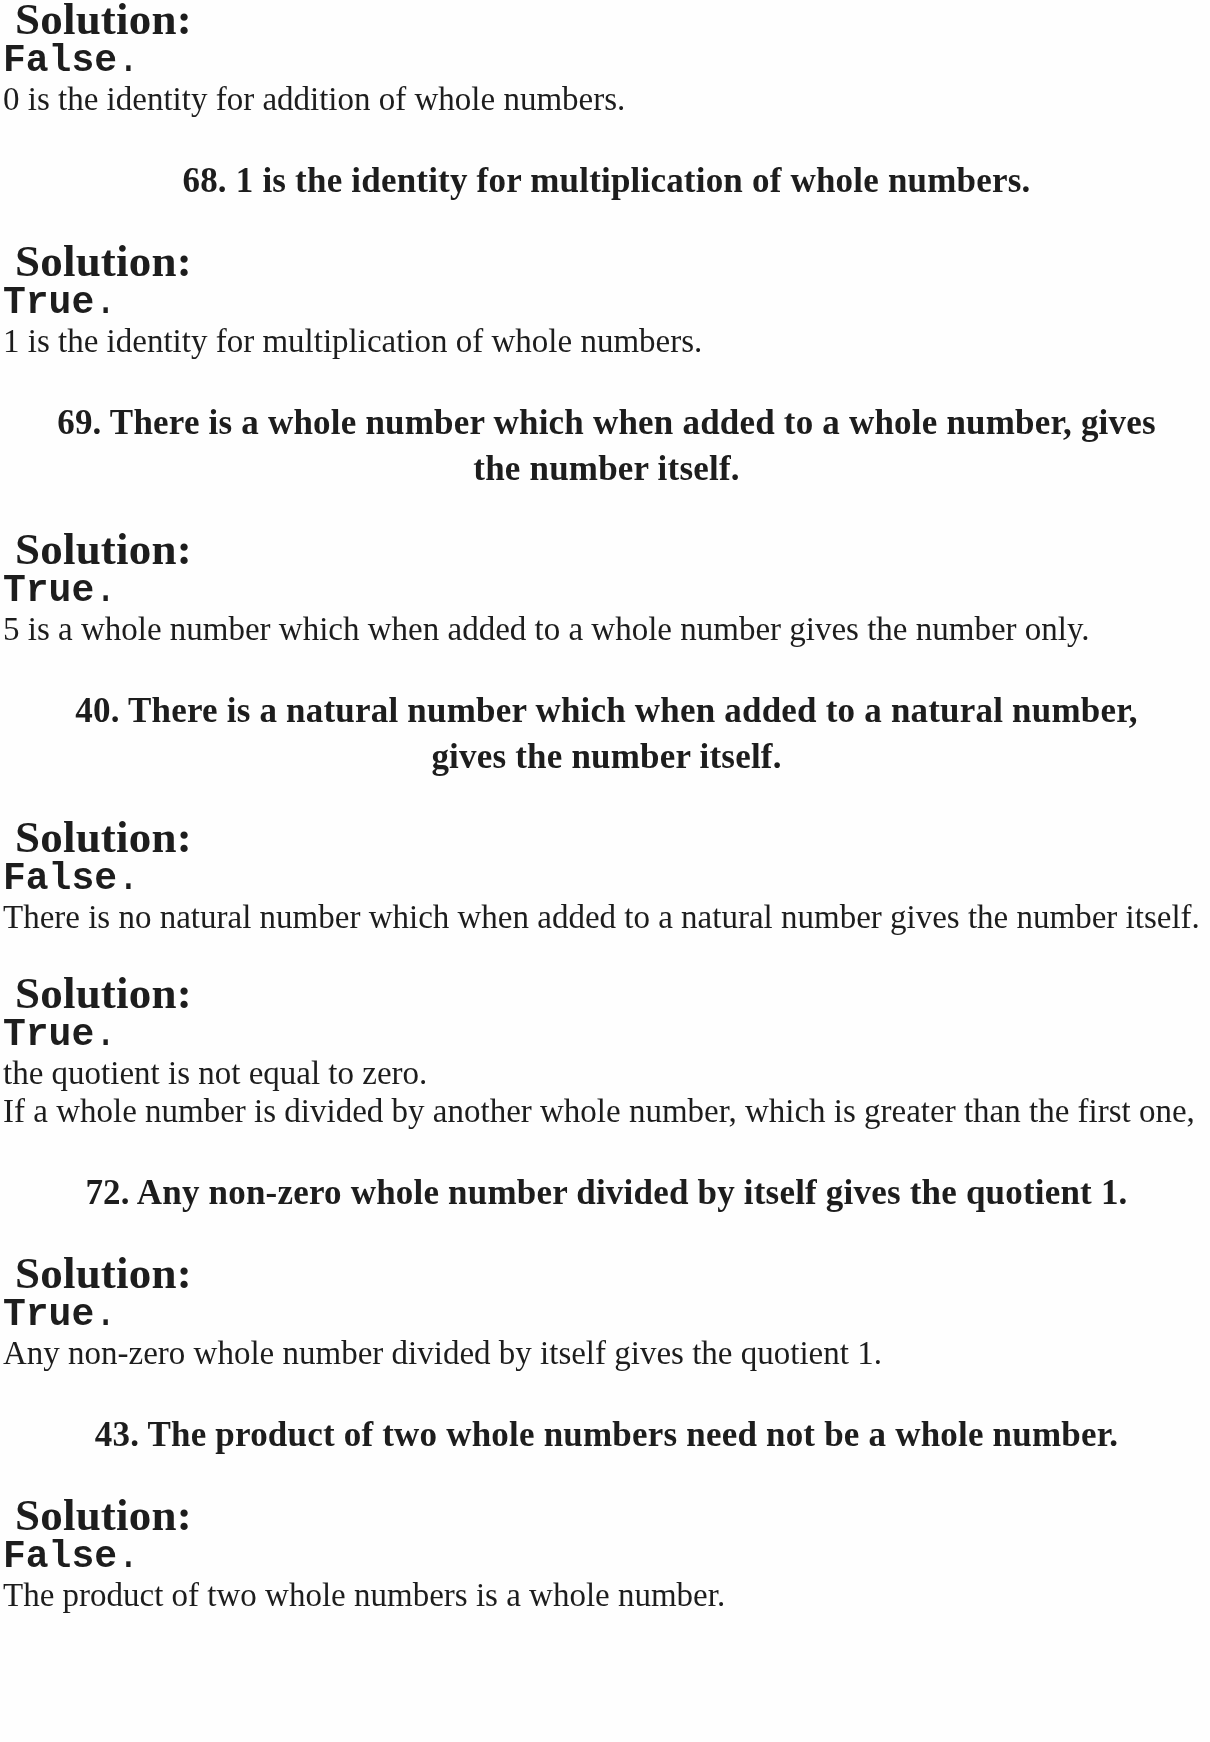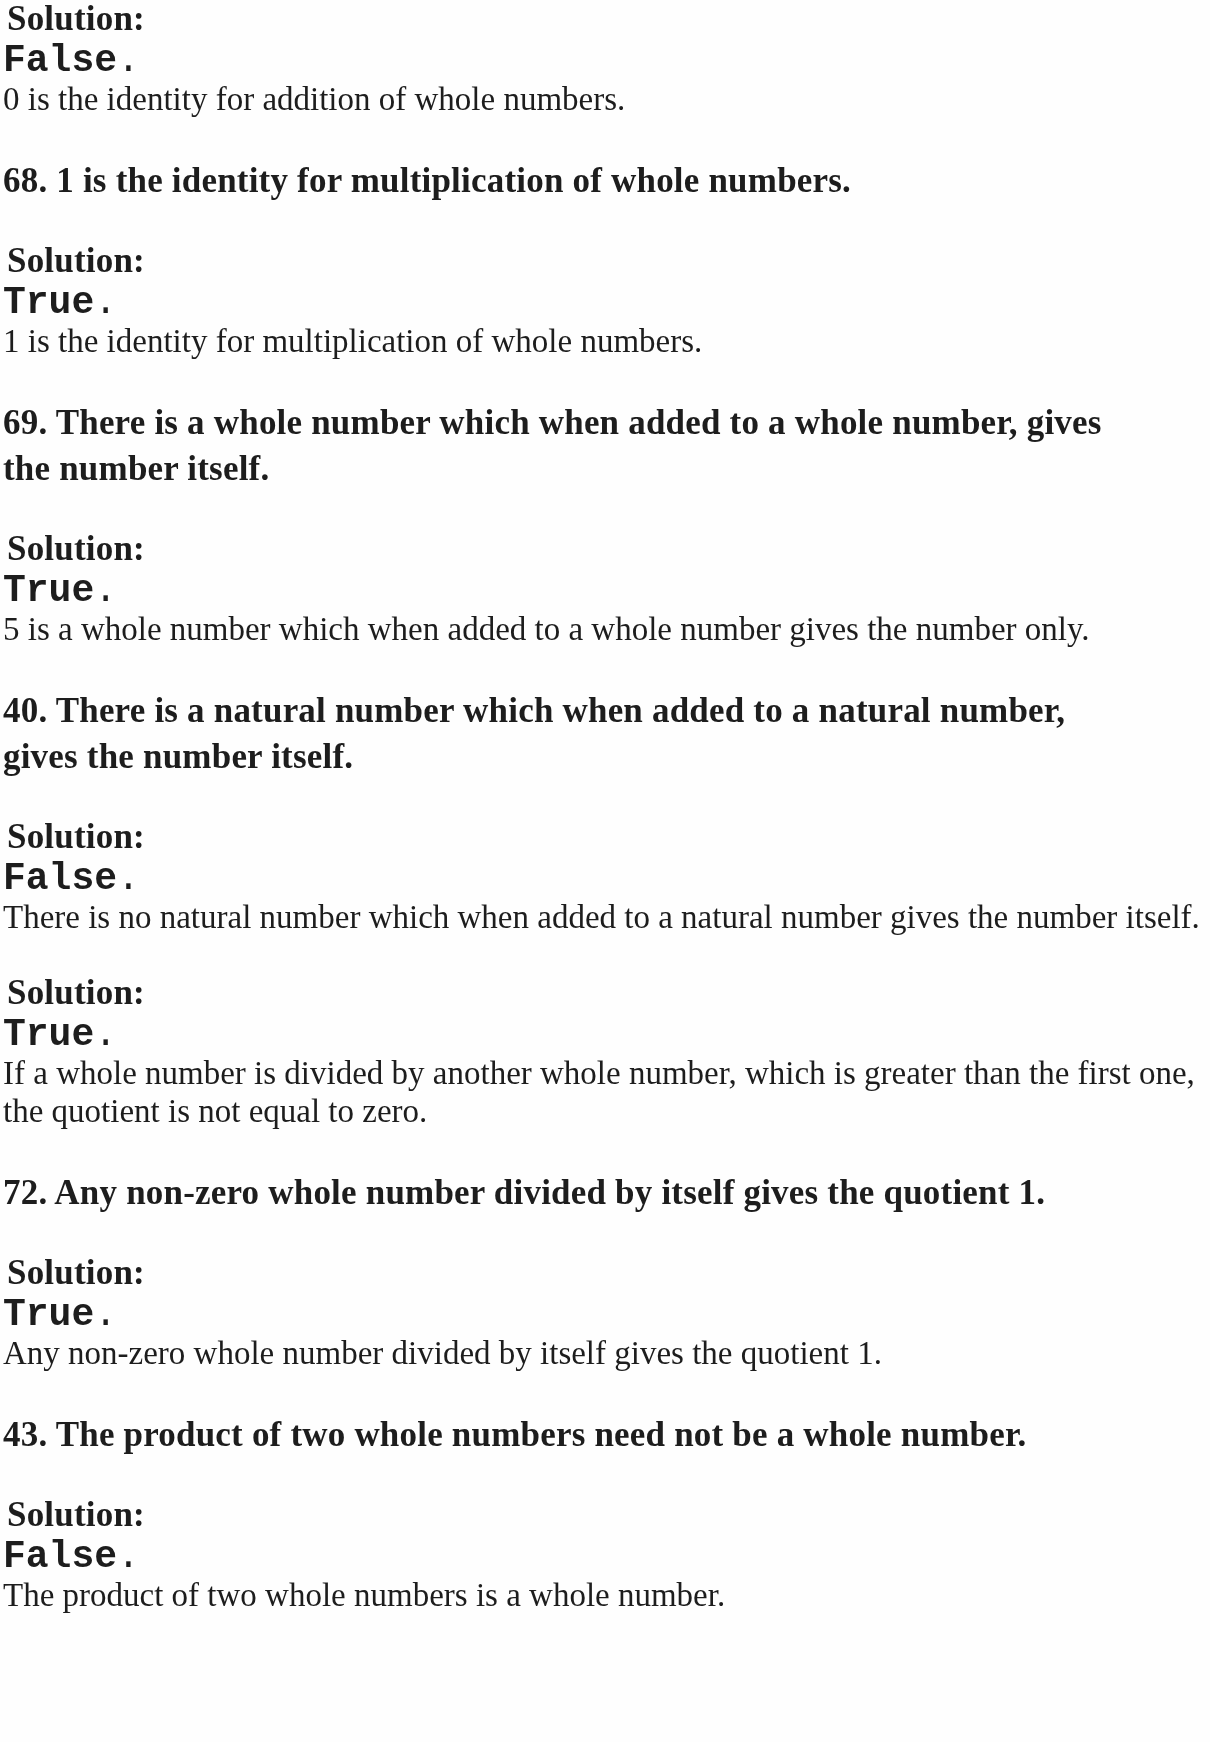--- a/index.html
+++ b/index.html
@@ -12,33 +12,33 @@
     width: 1210px;
     height: 1742px;
     box-sizing: border-box;
     padding: 0 0 0 3px;
     overflow: hidden;
     background: #fefefe;
     color: #1d1d1d;
     font-family: "Liberation Serif", "DejaVu Serif", serif;
   }
   .qa-block { margin: 0; }
-  .question { margin: 40px 0 0 0; }
+  .question { margin: 40px 0 0 0; text-align: center; }
   .q-line {
     font-size: 35px;
     font-weight: bold;
     line-height: 46px;
     white-space: nowrap;
     letter-spacing: 0.2px;
   }
   .sol {
-    font-size: 35px;
+    font-size: 45px;
     font-weight: bold;
     line-height: 38px;
-    margin: 38px 0 0 4px;
+    margin: 38px 0 0 12px;
     letter-spacing: 0.2px;
   }
   .qa-block:first-child .sol { margin-top: 0; }
   .ans {
     font-size: 38px;
     line-height: 38px;
     margin: 4px 0 0 0;
     font-family: Liberation Mono, monospace;
   }
   .ans-word { font-weight: bold; }
@@ -94,22 +94,22 @@
     <p class="ans"><span class="ans-word">False</span><span>.</span></p>
     <div class="expl">
       <div class="e-line">There is no natural number which when added to a natural number gives the number itself.</div>
     </div>
   </section>
 
   <section class="qa-block">
     <h2 class="sol">Solution:</h2>
     <p class="ans"><span class="ans-word">True</span><span>.</span></p>
     <div class="expl">
+      <div class="e-line">the quotient is not equal to zero.</div>
       <div class="e-line">If a whole number is divided by another whole number, which is greater than the first one,</div>
-      <div class="e-line">the quotient is not equal to zero.</div>
     </div>
   </section>
 
   <section class="qa-block">
     <div class="question">
       <div class="q-line">72. Any non-zero whole number divided by itself gives the quotient 1.</div>
     </div>
     <h2 class="sol">Solution:</h2>
     <p class="ans"><span class="ans-word">True</span><span>.</span></p>
     <div class="expl">

